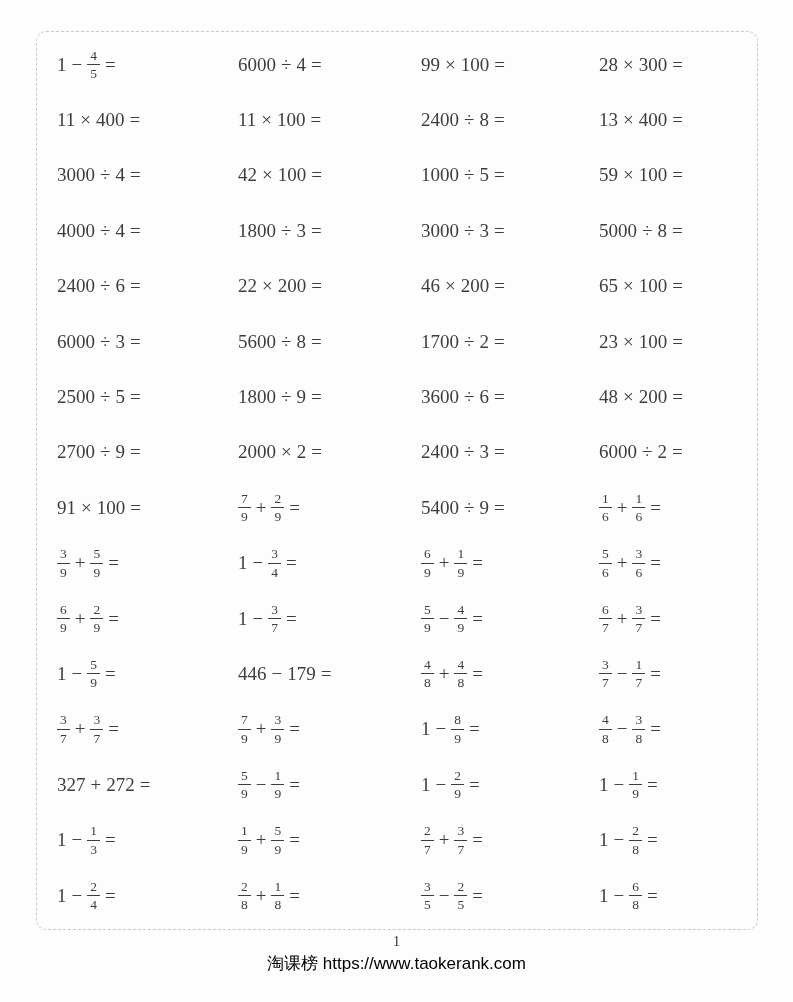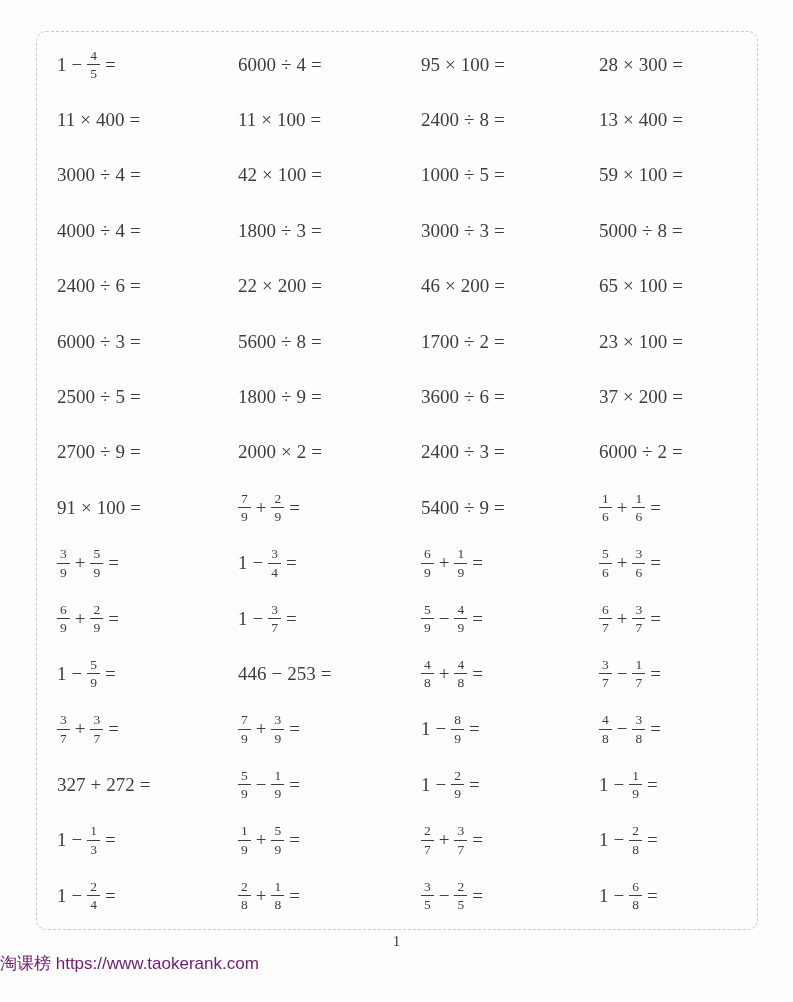--- a/index.html
+++ b/index.html
@@ -36,23 +36,23 @@
     font-size:13.5px;line-height:1.15;margin-right:5px;
   }
   .frac .num{display:block;padding:0 3px 1px;border-bottom:1px solid #3d3d3d;}
   .frac .den{display:block;padding:1px 3px 0;}
   .page-number{
     position:absolute;top:933px;left:0;width:100%;
     text-align:center;font-size:15px;color:#3d3d3d;
   }
   .footer-credit{
     position:absolute;top:952px;left:0;width:100%;
-    font-size:17px;
+    text-align:center;font-size:17px;
     font-family:"Liberation Sans", sans-serif;
-    color:#701a75;
+    color:#000000;
   }
 </style>
 </head>
 <body>
 
 <div class="header-title">三年级　期末复习</div>
 
 <div class="worksheet-box">
   <div class="problems-grid" id="grid">
       <div class="cell">
@@ -64,21 +64,21 @@
         </span>
         <span class="tok">=</span>
       </div>
       <div class="cell">
         <span class="tok">6000</span>
         <span class="tok">÷</span>
         <span class="tok">4</span>
         <span class="tok">=</span>
       </div>
       <div class="cell">
-        <span class="tok">95</span>
+        <span class="tok">99</span>
         <span class="tok">×</span>
         <span class="tok">100</span>
         <span class="tok">=</span>
       </div>
       <div class="cell">
         <span class="tok">28</span>
         <span class="tok">×</span>
         <span class="tok">300</span>
         <span class="tok">=</span>
       </div>
@@ -214,21 +214,21 @@
         <span class="tok">9</span>
         <span class="tok">=</span>
       </div>
       <div class="cell">
         <span class="tok">3600</span>
         <span class="tok">÷</span>
         <span class="tok">6</span>
         <span class="tok">=</span>
       </div>
       <div class="cell">
-        <span class="tok">37</span>
+        <span class="tok">48</span>
         <span class="tok">×</span>
         <span class="tok">200</span>
         <span class="tok">=</span>
       </div>
       <div class="cell">
         <span class="tok">2700</span>
         <span class="tok">÷</span>
         <span class="tok">9</span>
         <span class="tok">=</span>
       </div>
@@ -381,21 +381,21 @@
         <span class="tok">−</span>
         <span class="frac">
           <span class="num">5</span>
           <span class="den">9</span>
         </span>
         <span class="tok">=</span>
       </div>
       <div class="cell">
         <span class="tok">446</span>
         <span class="tok">−</span>
-        <span class="tok">253</span>
+        <span class="tok">179</span>
         <span class="tok">=</span>
       </div>
       <div class="cell">
         <span class="frac">
           <span class="num">4</span>
           <span class="den">8</span>
         </span>
         <span class="tok">+</span>
         <span class="frac">
           <span class="num">4</span>

